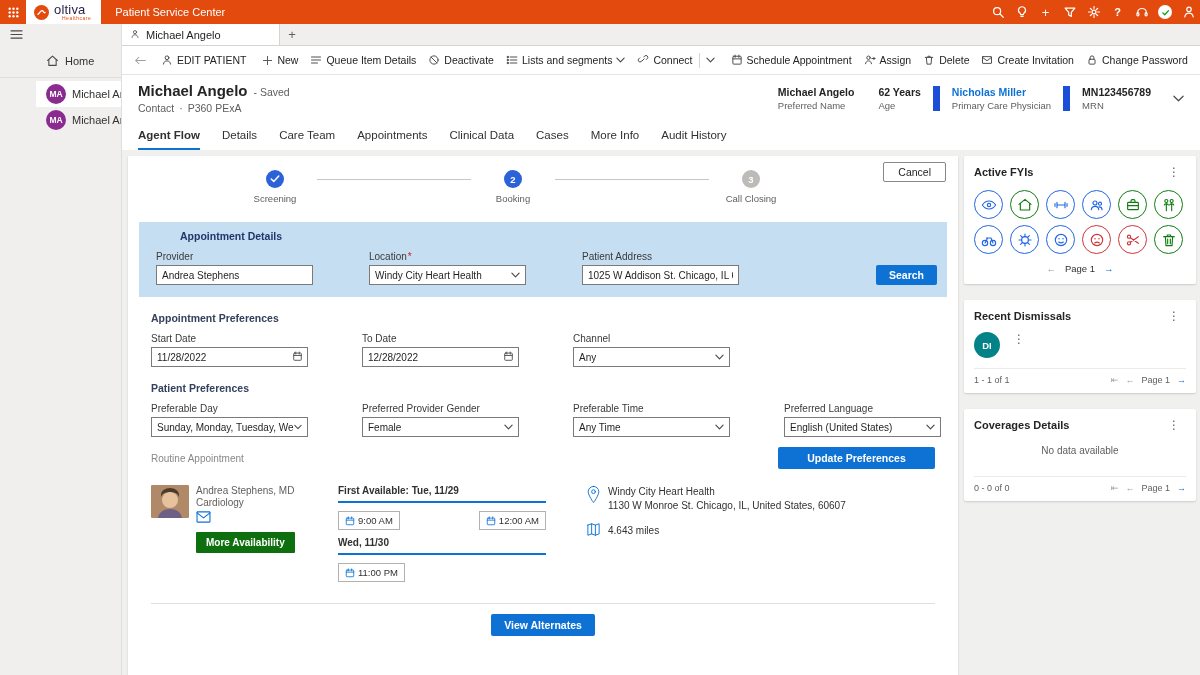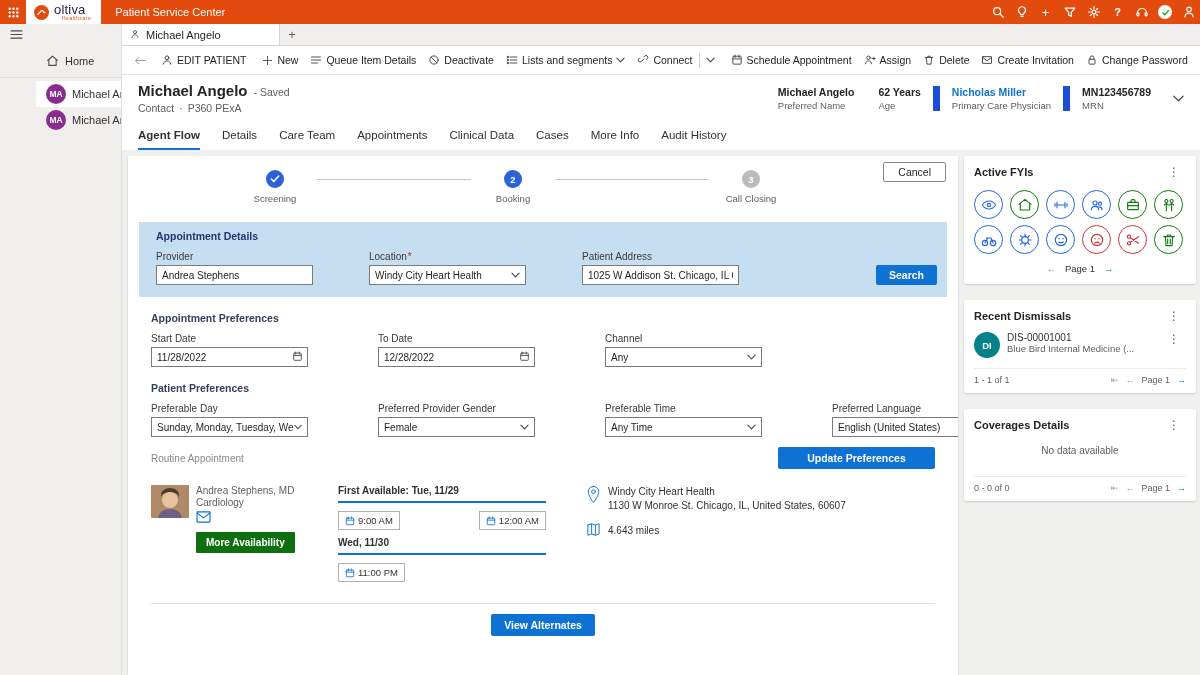--- a/index.html
+++ b/index.html
@@ -78,23 +78,23 @@
   .stepper { margin-left:105px; width:560px; display:flex; align-items:flex-start; }
   .step { width:84px; display:flex; flex-direction:column; align-items:center; gap:5px; cursor:pointer; }
   .dot { width:18px; height:18px; border-radius:50%; display:grid; place-items:center; color:#fff; font-size:9.5px; font-weight:bold; }
   .dot.done, .dot.active { background:#2C62D8; }
   .dot.todo { background:#BDBBB8; }
   .step-label { font-size:9.5px; color:#605E5C; white-space:nowrap; }
   .connector { flex:1; height:1px; background:#C8C6C4; margin-top:9px; }
 
   
   .blue-band { margin:4px 11px 0; background:#C6DEF2; padding:8px 17px 12px; position:relative; }
-  .band-title { font-size:10.5px; font-weight:bold; color:#24356B; margin-bottom:9px; }
+  .band-title { font-size:10.5px; font-weight:bold; color:#24356B; margin-bottom:9px;margin-left:24px; }
   .grid3 { display:grid; grid-template-columns:157px 157px 157px; column-gap:56px; }
-  .grid4 { display:grid; grid-template-columns:157px 157px 157px 157px; column-gap:70px; }
+  .grid4 { display:grid; grid-template-columns:157px 157px 157px 157px; column-gap:54px; }
   .field label { display:block; font-size:10px; color:#3B3A39; margin-bottom:3px; }
   .req { color:#C4271B; margin-left:1px; }
   .tin { width:100%; height:20px; border:1px solid #7A7A78; background:#fff; font-size:10px; color:#201F1E; padding:0 5px; font-family:inherit; }
   .selectbox { width:100%; height:20px; border:1px solid #7A7A78; background:#fff; font-size:10px; color:#201F1E; padding:0 5px; display:flex; align-items:center; justify-content:space-between; cursor:pointer; }
   .selectbox span { white-space:nowrap; overflow:hidden; }
   .date-wrap { position:relative; }
   .date-wrap svg { position:absolute; right:5px; top:4px; }
   .search-btn { position:absolute; right:10px; bottom:12px; background:#0D72D4; border:none; color:#fff; font-size:10.5px; font-weight:bold; padding:4px 13px; border-radius:2px; cursor:pointer; font-family:inherit; }
 
   .section-pad { padding:0 23px; }
@@ -714,24 +714,20 @@
             </div>
           </div>
 
           <div class="rail-card">
             <div class="rail-title-row">
               <span class="rail-title">Recent Dismissals</span>
               <span class="kebab">⋮</span>
             </div>
             <div class="dis-item">
               <span class="dis-avatar">DI</span>
-              <div style="flex:1">
-                <div class="dis-id">DIS-00001001</div>
-                <div class="dis-sub">Blue Bird Internal Medicine (...</div>
-              </div>
               <span class="kebab">⋮</span>
             </div>
             <div class="rail-footer">
               <span>1 - 1 of 1</span>
               <span class="rail-pager">
                 <span class="pg-arrow off">⇤</span><span class="pg-arrow off">←</span><span>Page 1</span><span class="pg-arrow on">→</span>
               </span>
             </div>
           </div>
 

